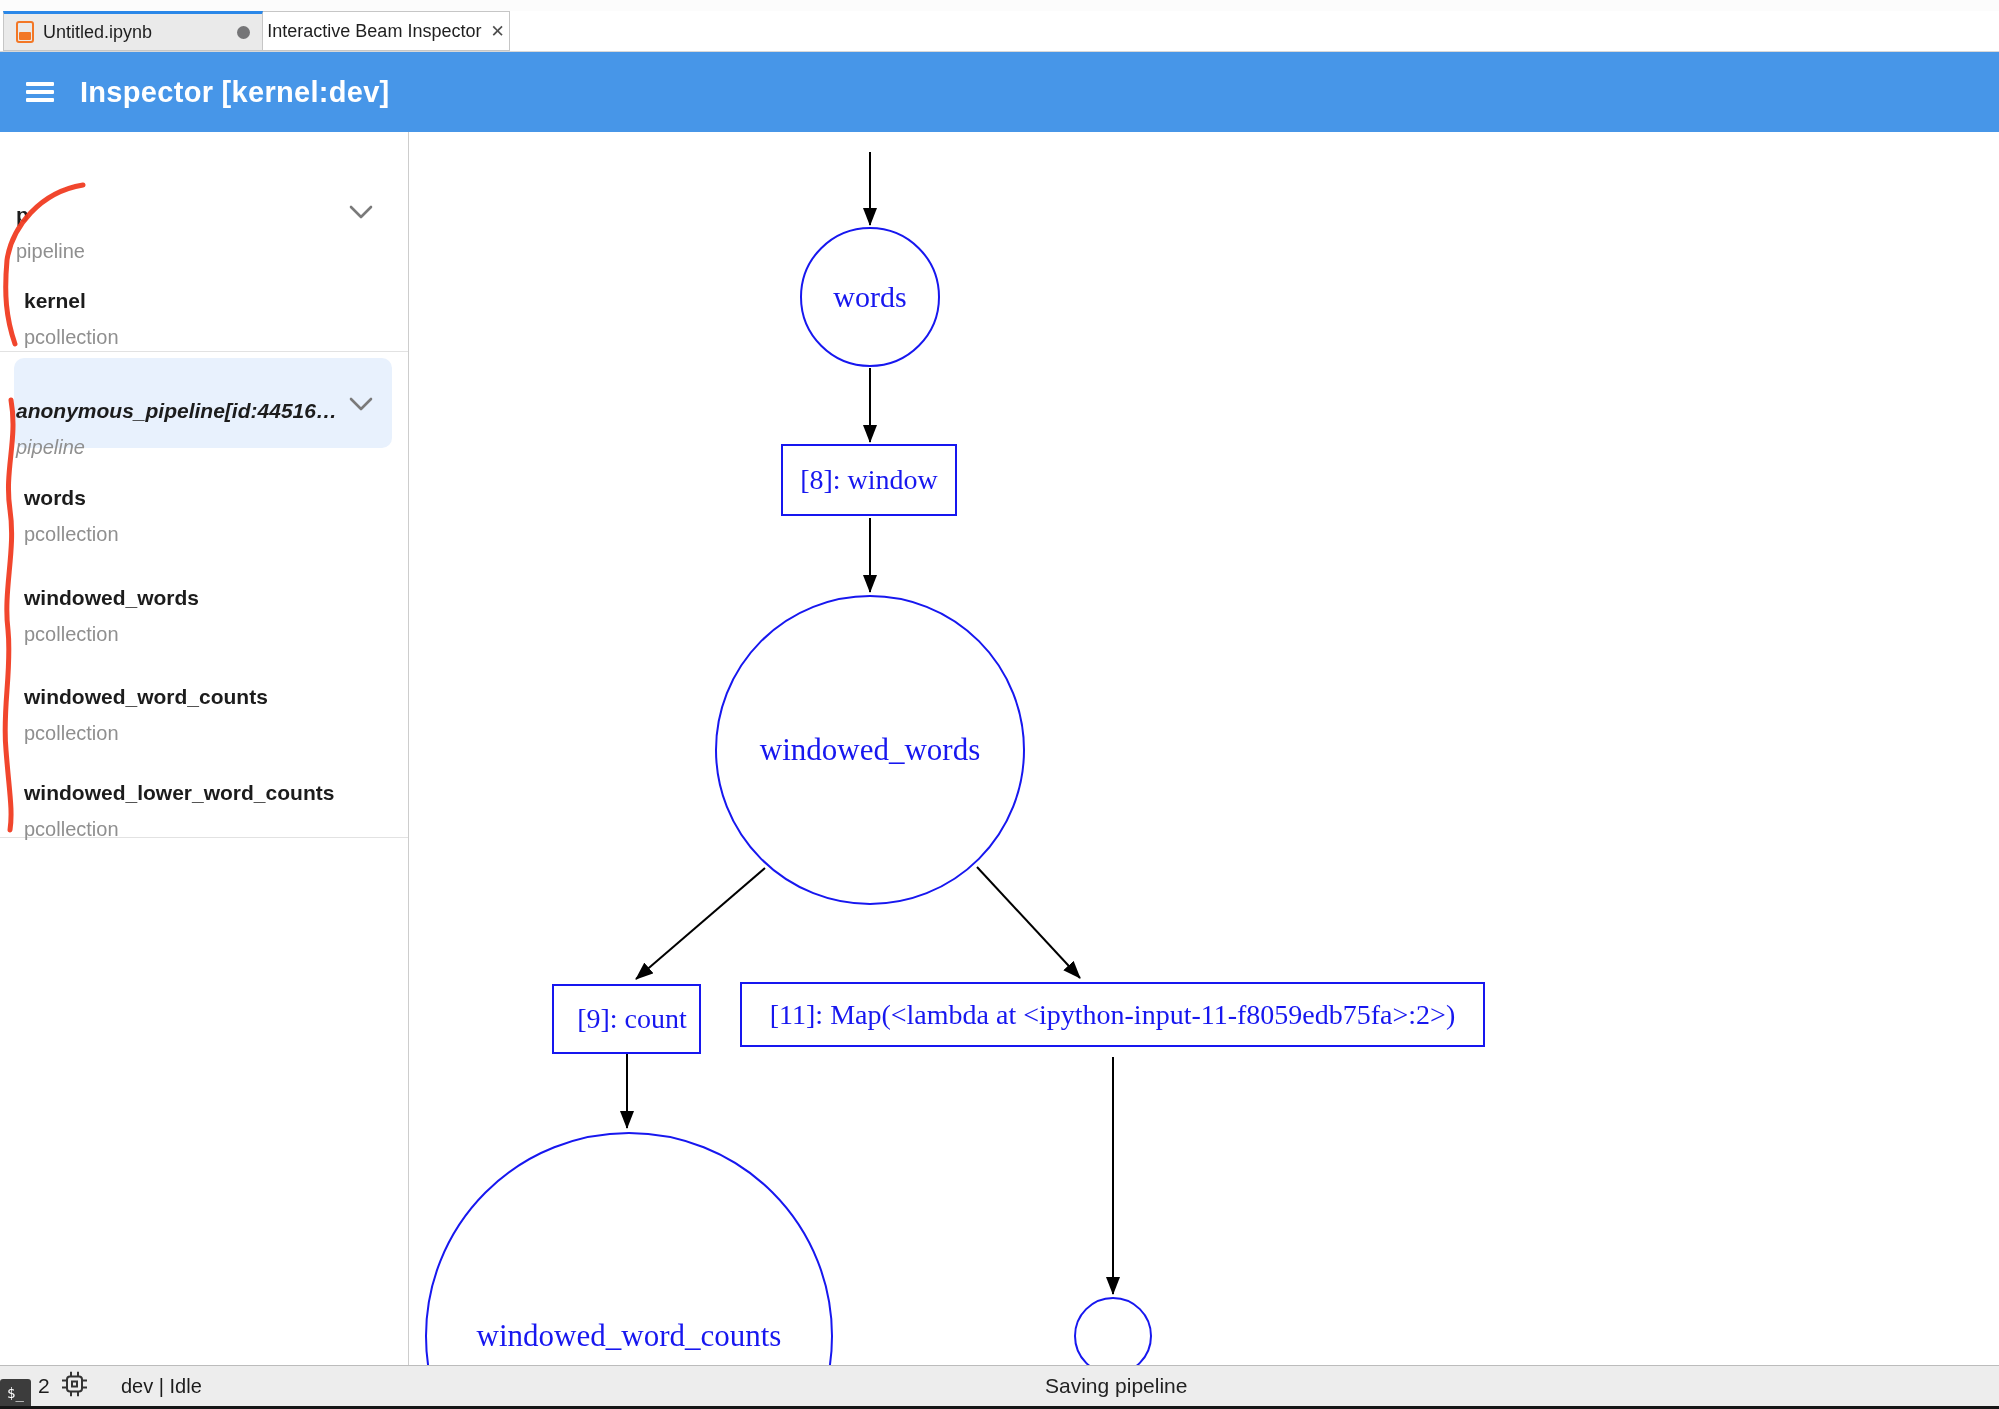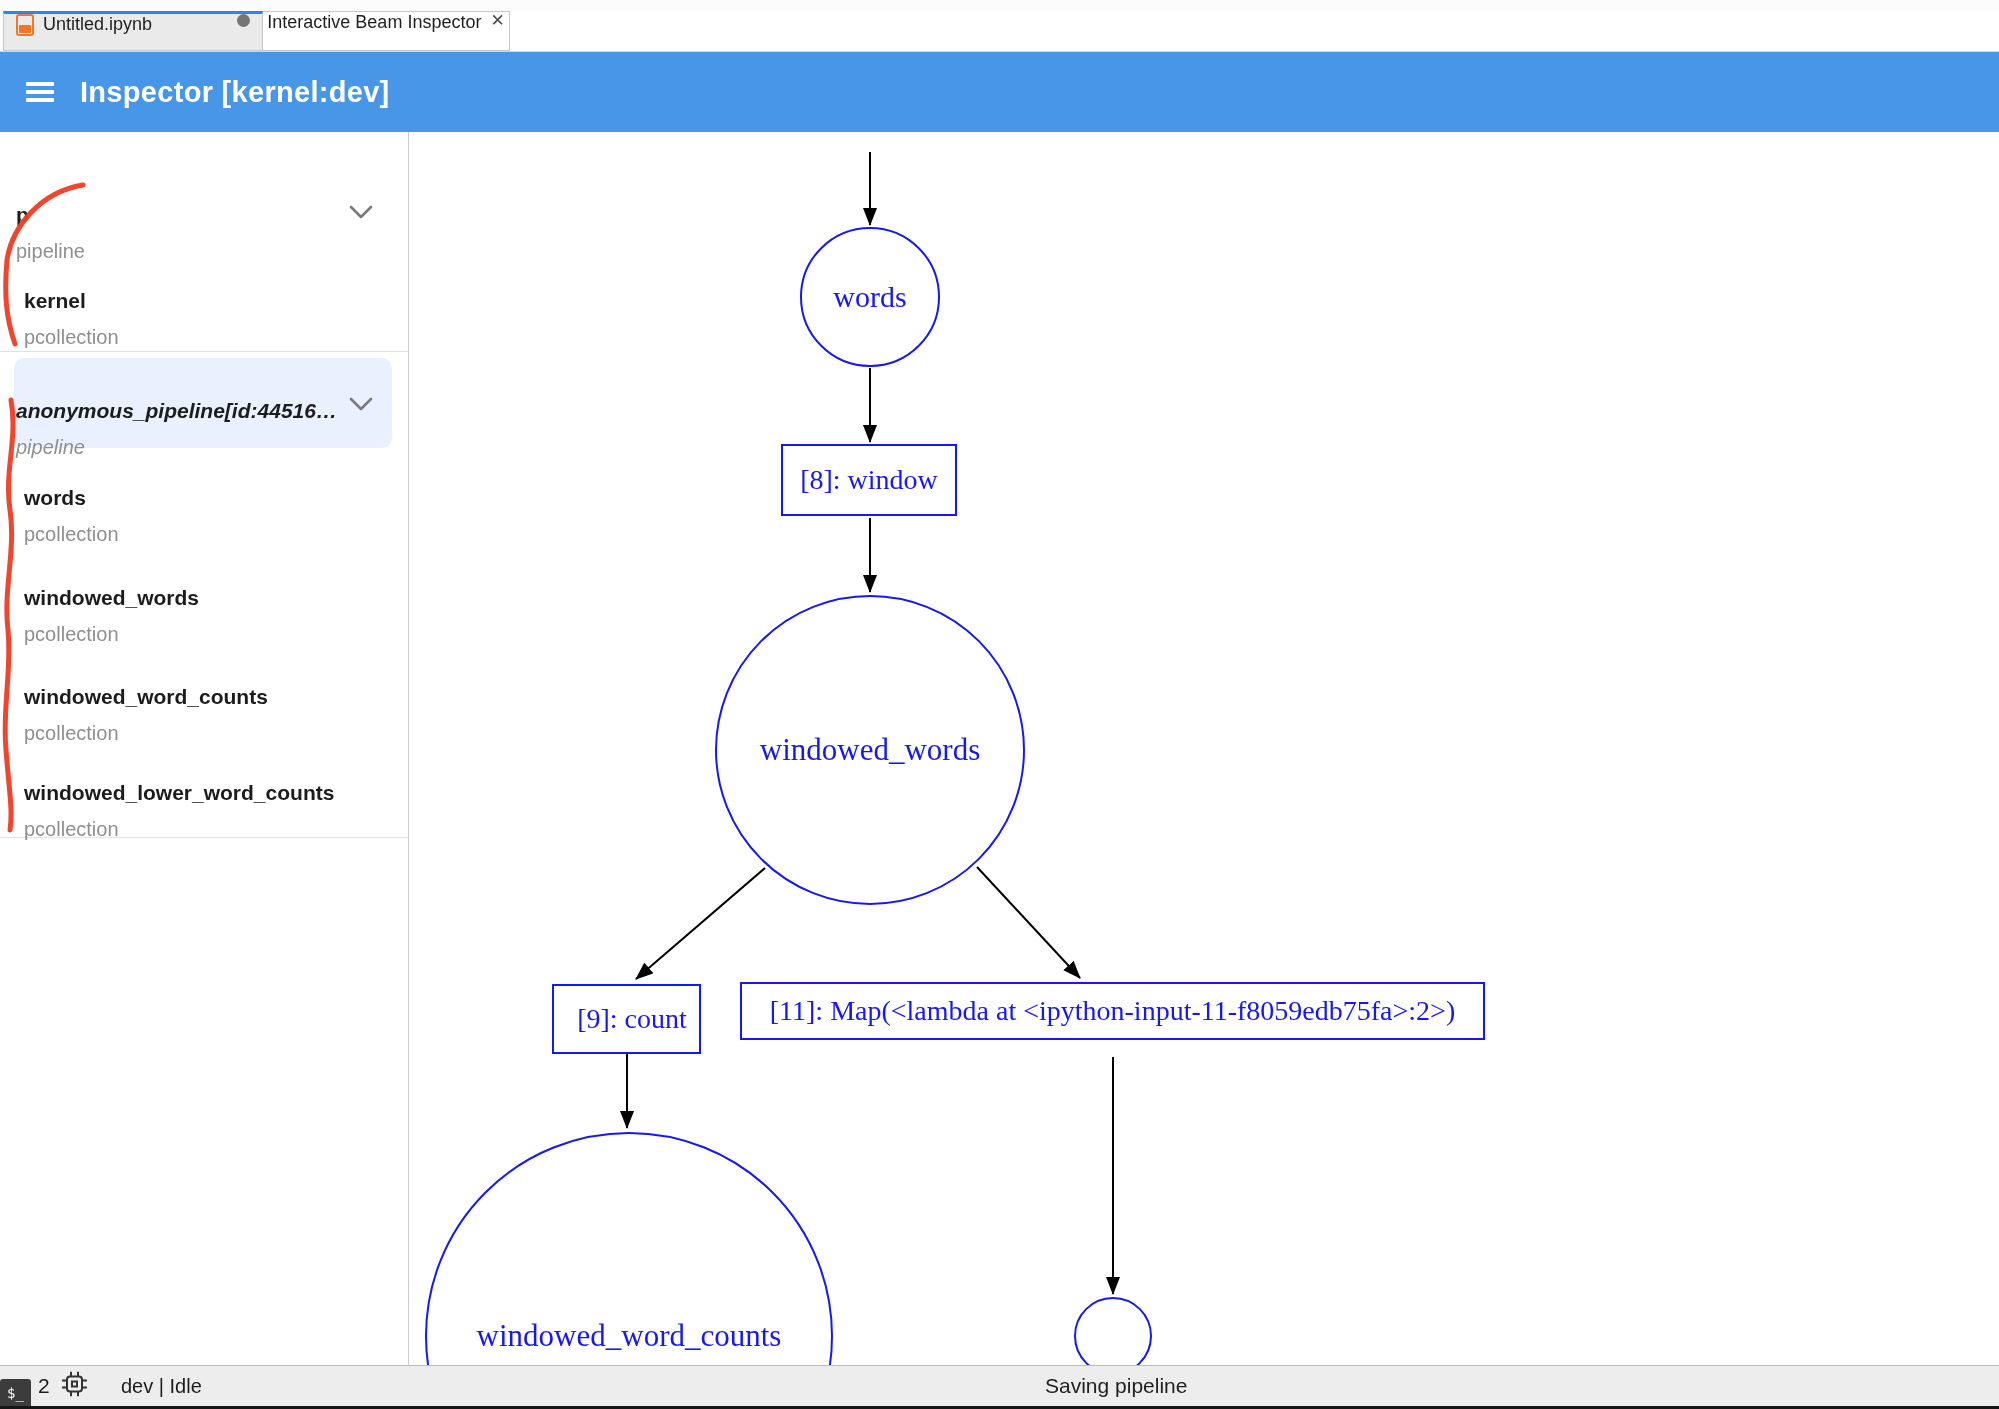--- a/index.html
+++ b/index.html
@@ -5,21 +5,21 @@
   * { margin:0; padding:0; box-sizing:border-box; }
   html,body { width:1999px; height:1409px; overflow:hidden; background:#fff;
               font-family:"Liberation Sans", sans-serif; }
 
   .app { width:1999px; height:1409px; display:flex; flex-direction:column; }
 
   
   .top-strip { height:11px; background:#fcfcfc; }
   .tab-bar { height:41px; background:#ffffff; display:flex; padding-left:3px;
              border-bottom:1px solid #d8d8d8; }
-  .tab { display:flex; height:100%; }
+  .tab { display:flex; align-items:center; height:100%; }
   .tab-notebook { width:260px; background:#eaeaea; border:1px solid #c6c6c6;
                   border-top:3px solid var(--c-tab-accent,#2a87e8); padding:0 12px; }
   .tab-inspector { width:247px; background:#ffffff; border:1px solid #c6c6c6;
                    border-left:none; justify-content:center; gap:9px; }
   .nb-icon { width:18px; height:22px; border:2px solid #f37726; border-radius:3px;
              position:relative; flex:0 0 auto; }
   .nb-icon::after { content:""; position:absolute; left:1px; right:1px; bottom:1px;
                     height:8px; background:#f37726; border-radius:1px; }
   .tab-label { font-size:18px; color:#1f1f1f; }
   .tab-notebook .tab-label { margin-left:9px; flex:1; }
@@ -58,21 +58,21 @@
   .edges { position:absolute; left:0; top:0; width:1590px; height:1233px; }
   .gnode { position:absolute; display:flex; align-items:center; justify-content:center;
            font-family:"Liberation Serif", serif; color:var(--c-node,#1717ef);
            text-align:center; cursor:pointer; background:#fff0; }
   .gcircle { border:2px solid var(--c-node,#1717ef); border-radius:50%; }
   .gbox { border:2px solid var(--c-node,#1717ef); }
   .n-words  { left:391px; top:95px;  width:140px; height:140px; font-size:30px; }
   .n-window { left:372px; top:312px; width:176px; height:72px;  font-size:28px; }
   .n-wwords { left:306px; top:463px; width:310px; height:310px; font-size:31px; }
   .n-count  { left:143px; top:852px; width:149px; height:70px;  font-size:28px;padding-left:11px; }
-  .n-map    { left:331px; top:850px; width:745px; height:58px;  font-size:28px; white-space:nowrap; }
+  .n-map    { left:331px; top:850px; width:745px; height:65px;  font-size:28px; white-space:nowrap; }
   .n-wwc    { left:16px;  top:1000px; width:408px; height:408px; font-size:31px; }
   .n-small  { left:665px; top:1165px; width:78px;  height:78px; }
 
   
   .status-bar { height:44px; background:#ededed; border-top:1px solid #bcbcbc;
                 border-bottom:3px solid #161616; position:relative; }
   .term-icon { position:absolute; left:0; bottom:0; width:31px; height:27px;
                background:#3c3c3c; color:#fff; font-family:"DejaVu Sans Mono", monospace;
                font-size:14px; display:flex; align-items:center; justify-content:center;
                border-radius:3px 3px 0 0; cursor:pointer; }

